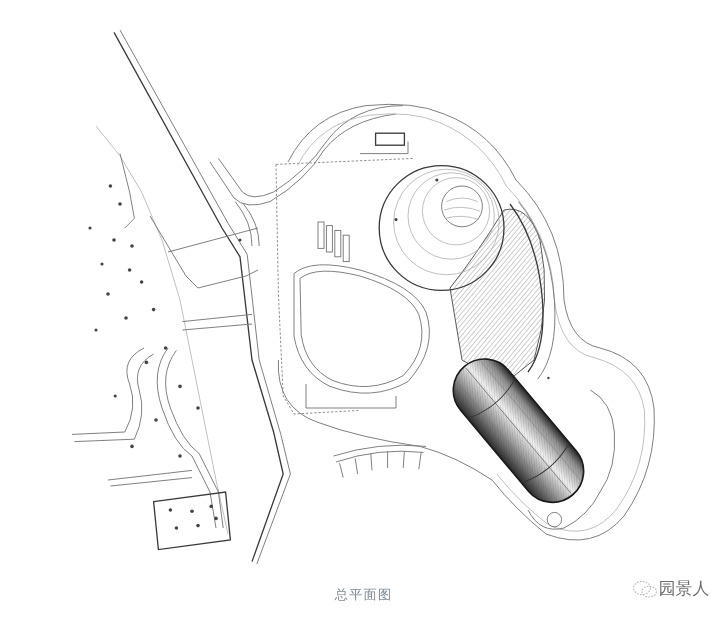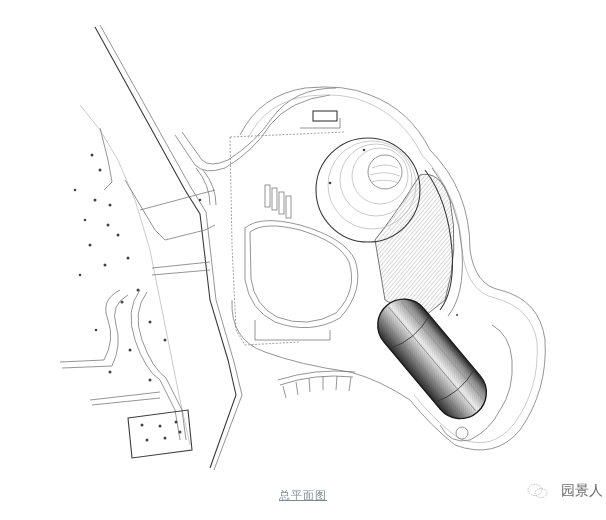--- a/index.html
+++ b/index.html
@@ -1,21 +1,21 @@
 <!DOCTYPE html>
 <html><head>
   <meta charset="utf-8">
   <style>
     html, body { margin: 0; padding: 0; background: #ffffff; }
     body { width: 606px; height: 520px; position: relative; overflow: hidden;
            font-family: "DejaVu Sans", sans-serif; }
     .plan { position: absolute; left: 0; top: 0; width: 606px; height: 520px; }
     .caption { position: absolute; left: 0; width: 606px; top: 488px; text-align: center;
-               font-size: 11px; color: #7d8a96; letter-spacing: 1px; text-decoration: underline; }
-    .watermark { position: absolute; left: 527px; top: 482px; display: flex; align-items: center; gap: 12px;
+               font-size: 11px; color: #7d8a96; letter-spacing: 1px; }
+    .watermark { position: absolute; left: 527px; top: 482px; display: flex; align-items: center; gap: 0;
                  font-size: 14px; color: #6c6c6c; }
     .wm-icon { width: 22px; height: 16px; }
     svg .ln { fill: none; stroke: #7a7a7a; stroke-width: 0.8; }
     svg .lt { fill: none; stroke: #b4b4b4; stroke-width: 0.7; }
     svg .dk { fill: none; stroke: #3a3a3a; stroke-width: 1.1; }
     svg .ds { fill: none; stroke: #8a8a8a; stroke-width: 0.8; stroke-dasharray: 2 1.5; }
     svg .dot { fill: #444; }
   </style>
 </head>
 <body>

